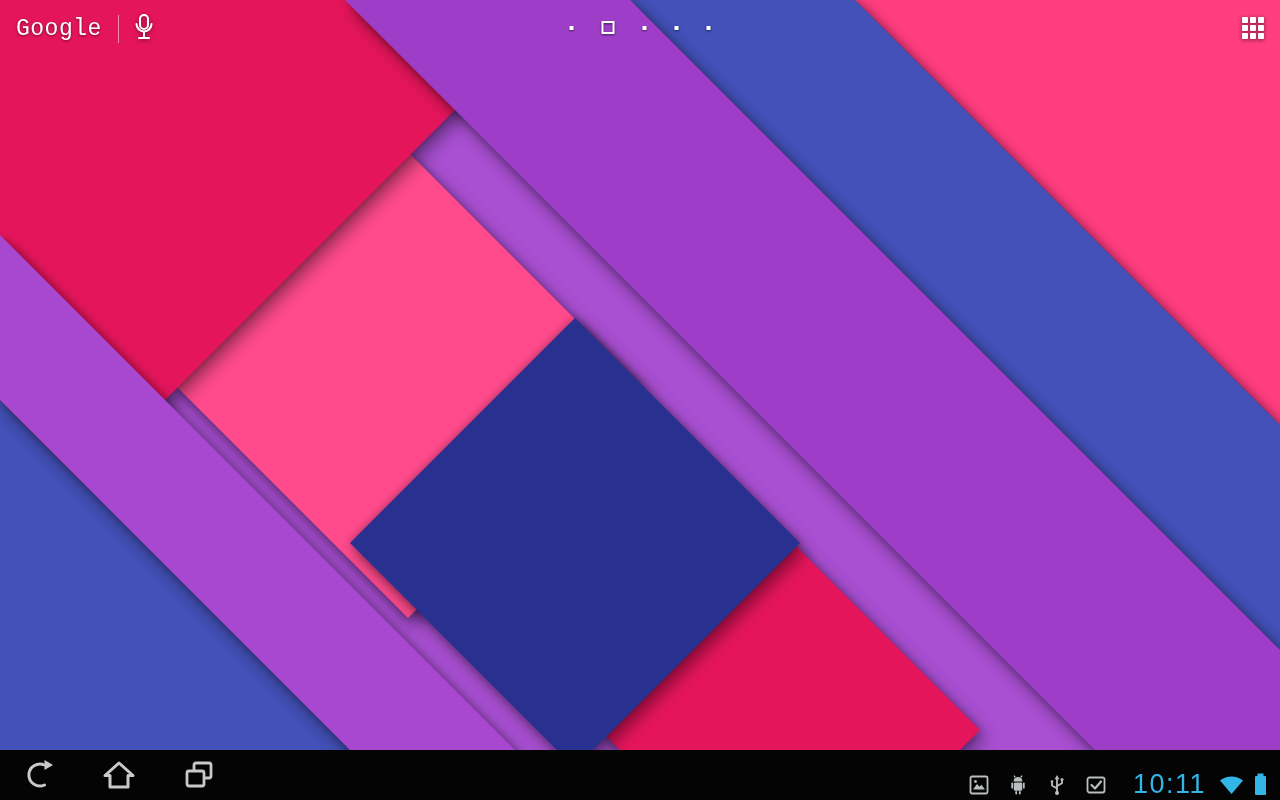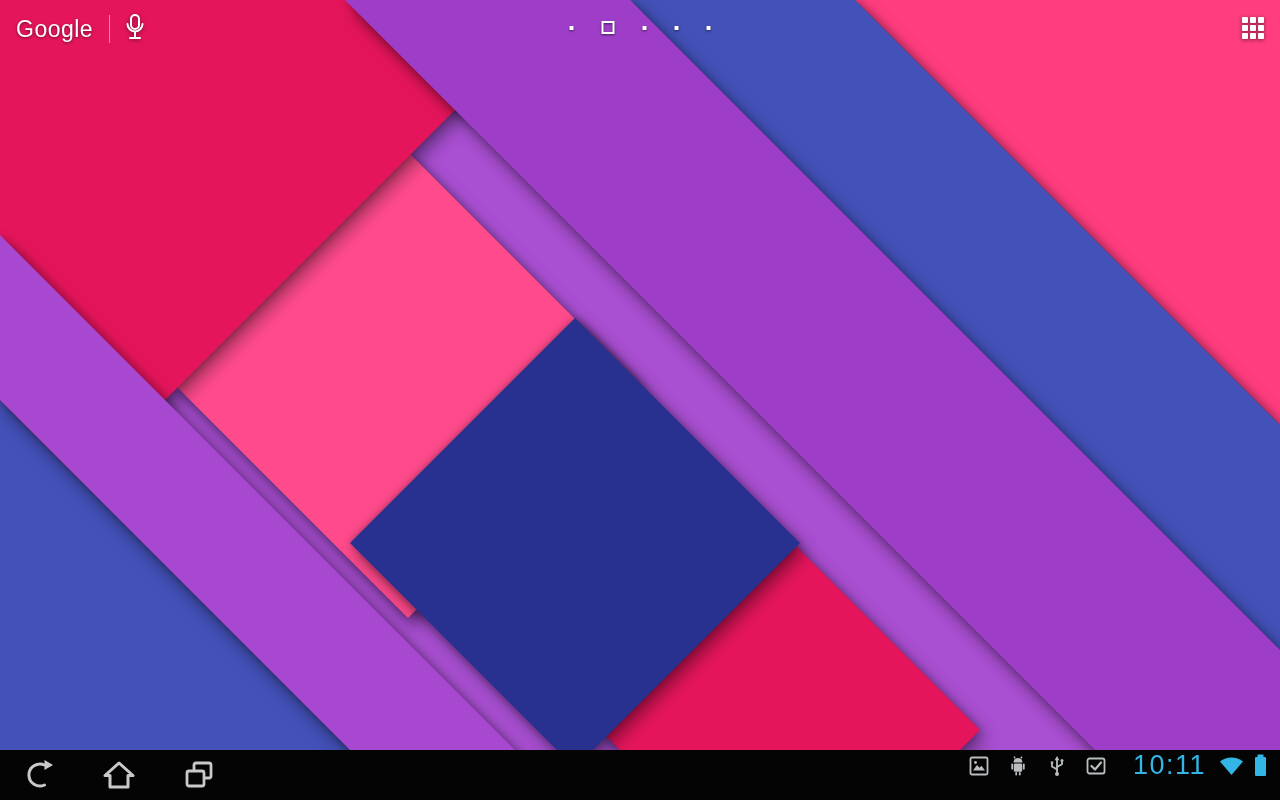--- a/index.html
+++ b/index.html
@@ -9,21 +9,21 @@
   }
   .screen { position:absolute; inset:0; width:1280px; height:800px; overflow:hidden; }
 
   
   svg.wallpaper { position:absolute; top:0; left:0; width:1280px; height:800px; display:block; }
   .sheet { filter: drop-shadow(0 0 4px rgba(0,0,0,.28)) drop-shadow(5px 8px 8px rgba(0,0,0,.38)); }
 
   
   .search-widget { position:absolute; top:10px; left:16px; height:38px; display:flex; align-items:center; }
   .glogo {
-    color:#fff; font-family:Liberation Sans, sans-serif; font-size:23px; letter-spacing:.5px;
+    color:#fff; font-family:Liberation Mono, monospace; font-size:23px; letter-spacing:.5px;
     text-shadow:0 1px 3px rgba(0,0,0,.55); padding-right:16px; line-height:38px;
   }
   .search-divider { width:1px; height:28px; background:rgba(255,255,255,.5); margin-right:14px; }
   .mic-svg { filter:drop-shadow(0 1px 2px rgba(0,0,0,.5)); }
 
   .page-indicator {
     position:absolute; top:21px; left:50%; transform:translateX(-50%);
     display:flex; align-items:center; gap:28px;
     filter:drop-shadow(0 1px 1px rgba(0,0,0,.6));
   }
@@ -33,21 +33,21 @@
   .all-apps {
     position:absolute; top:17px; right:16px;
     display:grid; grid-template-columns:repeat(3,6px); grid-auto-rows:6px; gap:2px;
     filter:drop-shadow(0 1px 2px rgba(0,0,0,.55)); cursor:pointer;
   }
   .all-apps span { background:#fff; border-radius:1px; width:6px; height:6px; }
 
   
   .navbar {
     position:absolute; bottom:0; left:0; width:1280px; height:50px;
-    background:#040404; display:flex; align-items:flex-start;
+    background:#040404; display:flex; align-items:flex-end;
   }
   .nav-left { display:flex; align-items:center; padding-left:12px; }
   .nav-btn { width:54px; height:50px; display:flex; align-items:center; justify-content:center; margin-right:26px; cursor:pointer; }
   .nav-stroke { stroke:#c9c9c9; fill:none; stroke-width:3; stroke-linejoin:round; stroke-linecap:round; }
 
   .status-cluster { margin-left:auto; display:flex; align-items:center; padding-right:12px; cursor:pointer; }
   .st-icon { margin-left:17px; display:flex; align-items:center; }
   .st-stroke { stroke:#b9bec0; fill:none; stroke-width:1.8; stroke-linejoin:round; stroke-linecap:round; }
   .st-fill { fill:#b9bec0; }
   .clock { color:#33B5E5; font-size:27px; letter-spacing:1.5px; margin:0 8px 0 26px; }

